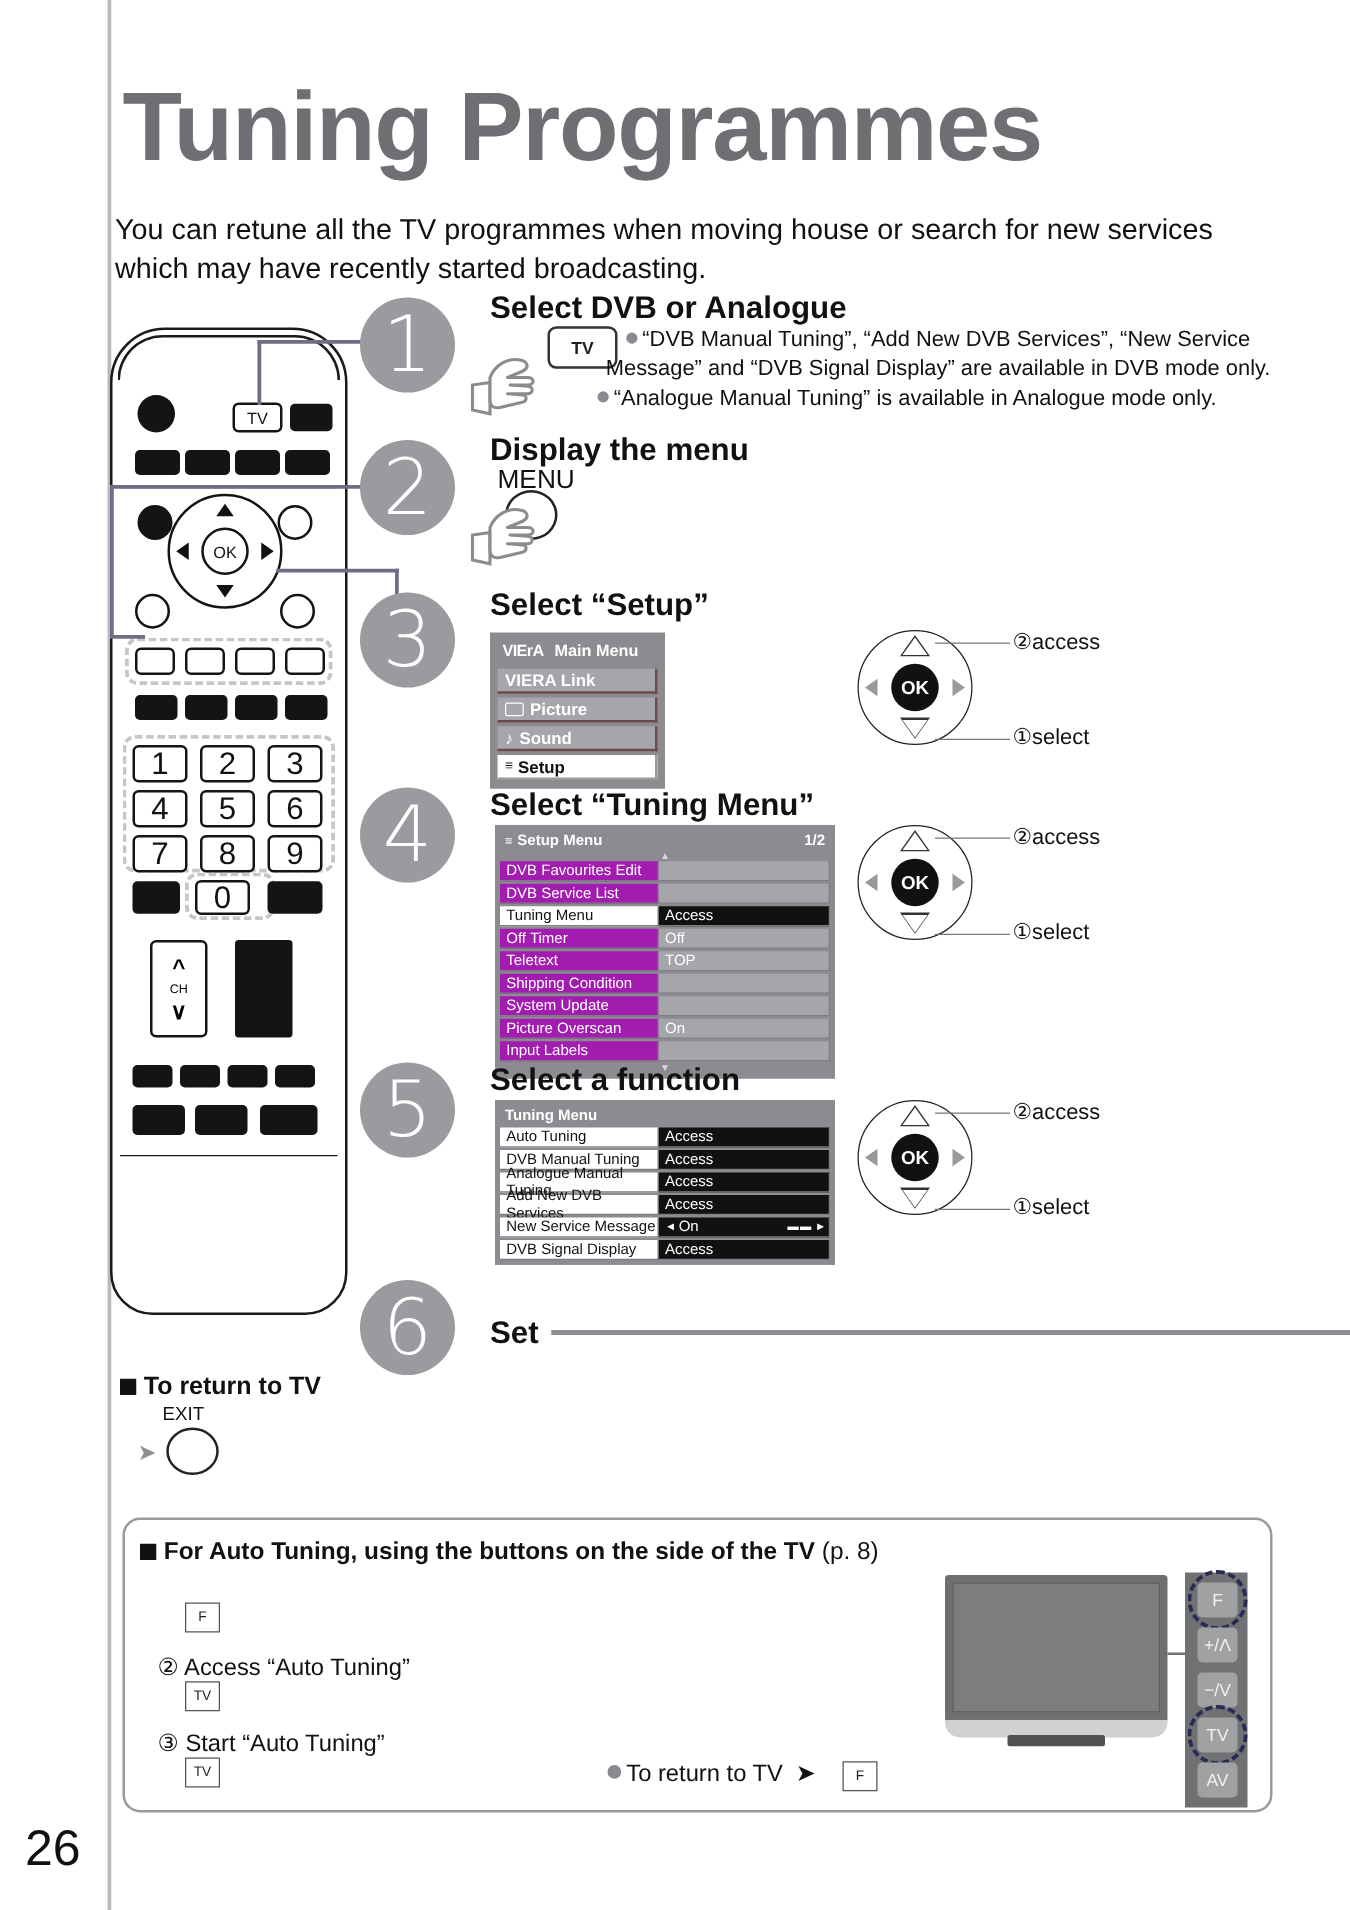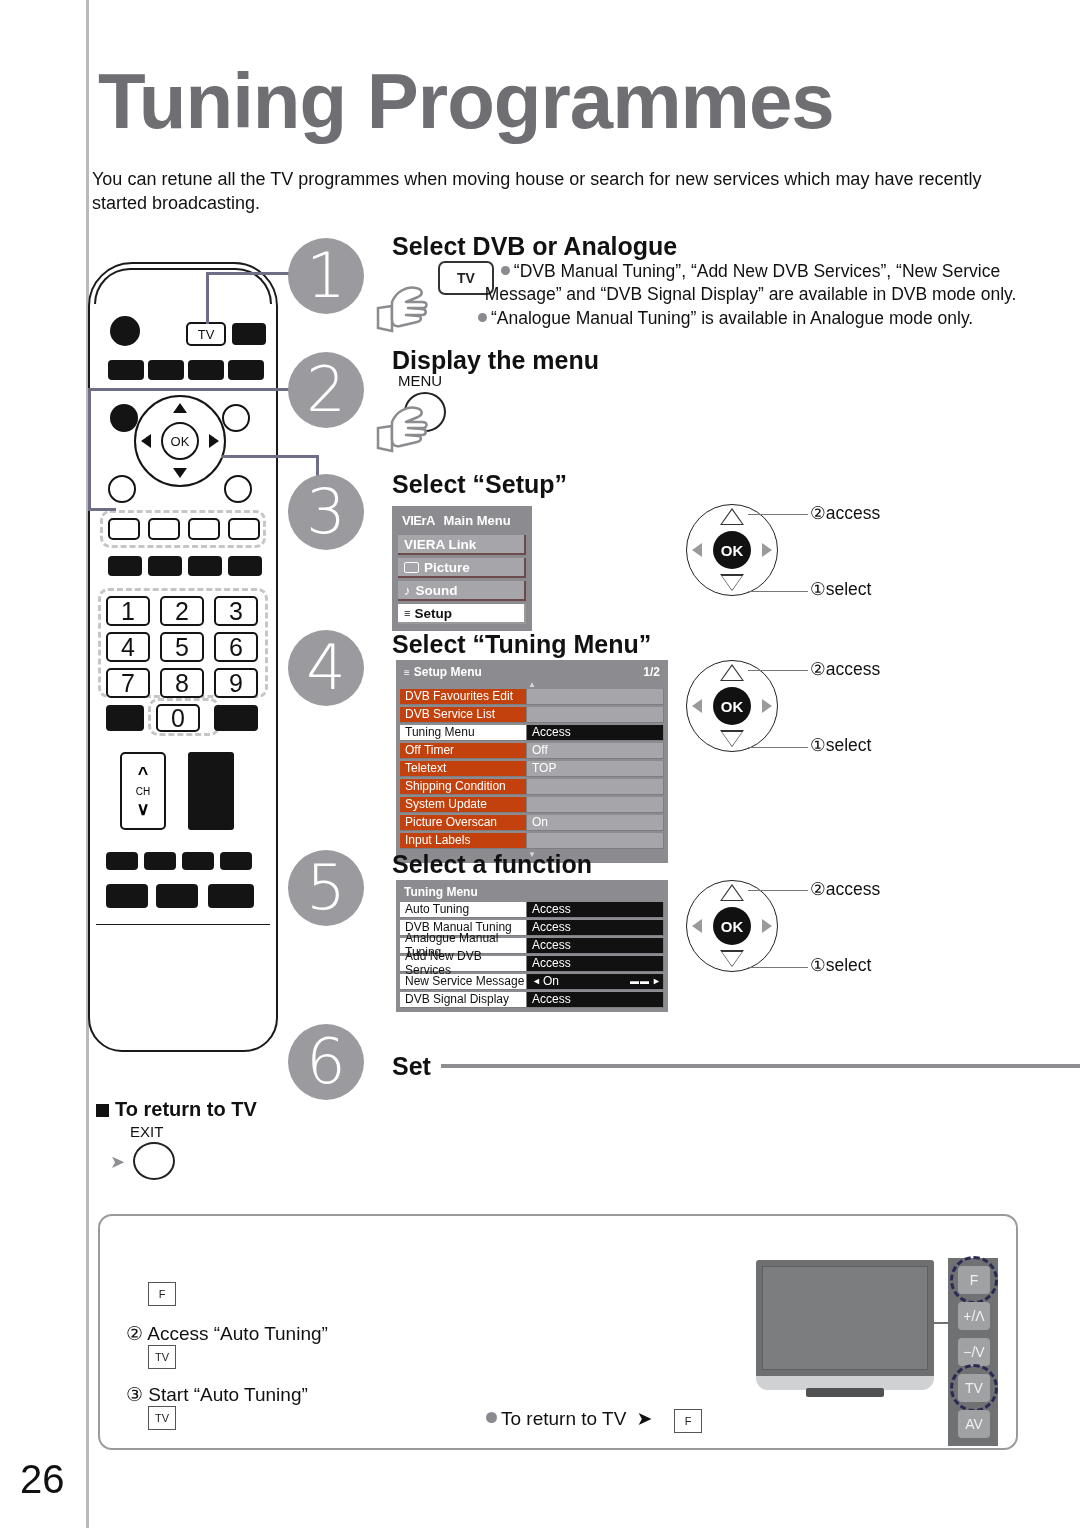--- a/index.html
+++ b/index.html
@@ -1,21 +1,21 @@
 <!DOCTYPE html>
 <html><head>
 <meta charset="utf-8">
 <style>
   html,body{margin:0;padding:0;background:#fff;}
   body{width:1080px;height:1528px;position:relative;font-family:"Liberation Sans",sans-serif;color:#000;overflow:hidden;}
   .pg{position:absolute;left:0;top:0;width:1080px;height:1528px;}
 
   
   .title{position:absolute;left:98px;top:62px;font-size:78px;font-weight:bold;color:#6e6e73;letter-spacing:-1px;line-height:1;}
-  .intro{position:absolute;left:92px;top:168px;width:930px;font-size:18px;line-height:1.33;color:#111;}
+  .intro{position:absolute;left:92px;top:168px;width:930px;font-size:23px;line-height:1.33;color:#111;}
 
   
   .stepnum{position:absolute;width:76px;height:76px;border-radius:50%;background:#9a9a9f;color:#fff;
            font-size:62px;font-weight:300;display:flex;align-items:center;justify-content:center;
            font-family:"DejaVu Sans",sans-serif;line-height:1;}
   .stepttl{position:absolute;font-size:25px;font-weight:bold;color:#111;white-space:nowrap;}
 
   
   .bul{position:absolute;font-size:17.5px;line-height:1.32;color:#111;}
   .bdot{display:inline-block;width:9px;height:9px;border-radius:50%;background:#8a8a90;vertical-align:2px;margin-right:4px;}
@@ -50,21 +50,21 @@
   .vmenu{position:absolute;background:#8b8b90;padding:5px 6px 7px 6px;box-sizing:border-box;}
   .vmhdr{font-size:13px;font-weight:bold;color:#fff;padding:2px 2px 4px 4px;}
   .vmrow{height:20px;margin-top:3px;background:#a5a5aa;border-right:2px solid #6a4a4a;border-bottom:2px solid #6a4a4a;
          display:flex;align-items:center;font-size:13.5px;font-weight:bold;color:#fff;padding-left:6px;box-sizing:border-box;}
   .vmrow.sel{background:#fff;color:#111;border-right:2px solid #9a9a9a;border-bottom:2px solid #9a9a9a;}
 
   
   .osd{position:absolute;background:#8b8b90;box-sizing:border-box;padding:3px 4px 4px 4px;}
   .osdhdr{display:flex;justify-content:space-between;align-items:center;font-size:12px;font-weight:bold;color:#fff;padding:2px 4px 3px 4px;}
   .osdrow{display:flex;height:16.5px;margin-top:1.5px;}
-  .osdlabel{flex:0 0 127px;background:#c2410c;color:#fff;font-size:12px;display:flex;align-items:center;padding-left:5px;box-sizing:border-box;
+  .osdlabel{flex:0 0 127px;background:#a21caf;color:#fff;font-size:12px;display:flex;align-items:center;padding-left:5px;box-sizing:border-box;
             border-right:1px solid #7d7d82;border-bottom:1px solid #7d7d82;}
   .osdval{flex:1;background:#a5a5aa;color:#fff;font-size:12px;display:flex;align-items:center;padding-left:5px;box-sizing:border-box;
           border-right:1px solid #7d7d82;border-bottom:1px solid #7d7d82;}
   .osdrow.sel .osdlabel{background:#fff;color:#111;}
   .osdrow.sel .osdval{background:#111;color:#fff;}
   .osdrow.hi .osdval{background:#111;color:#fff;}
   .osdrow.hi .osdlabel{background:#fff;color:#111;}
   .osdtri{font-size:9px;color:#fff;}
 
   
@@ -206,21 +206,21 @@
 
   <div class="bul" style="left:478px;top:260px;width:545px;text-align:center;">
     <span class="bdot"></span><span>“DVB Manual Tuning”, “Add New DVB Services”, “New Service Message” and “DVB Signal Display” are available in DVB mode only.</span>
   </div>
   <div class="bul" style="left:478px;top:307px;width:545px;">
     <span class="bdot"></span><span>“Analogue Manual Tuning” is available in Analogue mode only.</span>
   </div>
 
   <div class="stepnum" style="left:288px;top:352px;">2</div>
   <div class="stepttl" style="left:392px;top:346px;">Display the menu</div>
-  <div style="position:absolute;left:398px;top:372px;font-size:15px;color:#111;">MENU</div>
+  <div style="position:absolute;left:398px;top:372px;font-size:21px;color:#111;">MENU</div>
   <div style="position:absolute;left:404px;top:392px;width:42px;height:40px;border:2px solid #222;border-radius:50%;background:#fff;box-sizing:border-box;"></div>
   <div class="hand" style="left:372px;top:398px;">
     <svg width="62" height="58" viewBox="0 0 62 58">
       <path d="M6 30 L6 50 L20 53 L20 28 Z" fill="#fff" stroke="#8b8b90" stroke-width="2.5"></path>
       <path d="M20 24 C24 14 34 8 44 10 C50 11 52 16 46 19 L34 24 L50 24 C56 24 56 30 50 30 L36 30 L50 31 C55 31 55 37 50 37 L34 37 L46 38 C50 38 50 43 45 44 L28 48 C22 49 20 46 20 42 Z" fill="#fff" stroke="#8b8b90" stroke-width="2.5" stroke-linejoin="round"></path>
     </svg>
   </div>
 
   <div class="stepnum" style="left:288px;top:474px;">3</div>
   <div class="stepttl" style="left:392px;top:470px;">Select “Setup”</div>
@@ -387,20 +387,24 @@
   <div style="position:absolute;left:441px;top:1064px;width:639px;height:3.5px;background:#8d8d92;"></div>
 
   <div style="position:absolute;left:96px;top:1098px;font-size:20px;font-weight:bold;color:#111;white-space:nowrap;">
     <span class="bsq"></span><span>To return to TV</span>
   </div>
   <div style="position:absolute;left:130px;top:1123px;font-size:15px;color:#111;">EXIT</div>
   <div style="position:absolute;left:133px;top:1142px;width:42px;height:38px;border:2px solid #222;border-radius:50%;background:#fff;box-sizing:border-box;"></div>
   <div style="position:absolute;left:110px;top:1151px;color:#8d8d92;font-size:18px;">➤</div>
 
   <div class="botbox"></div>
+  <div class="bhdr">
+    <span class="bsq"></span><span>For Auto Tuning, using the buttons on the side of the TV</span>
+    <span style="font-weight:normal;">(p. 8)</span>
+  </div>
 
   <div class="keysm" style="position:absolute;left:148px;top:1282px;">F</div>
 
   <div class="bstep" style="left:126px;top:1322px;">② Access “Auto Tuning”</div>
   <div class="keysm" style="position:absolute;left:148px;top:1345px;">TV</div>
 
   <div class="bstep" style="left:126px;top:1383px;">③ Start “Auto Tuning”</div>
   <div class="keysm" style="position:absolute;left:148px;top:1406px;">TV</div>
 
   <div style="position:absolute;left:486px;top:1407px;font-size:19px;color:#111;white-space:nowrap;">

